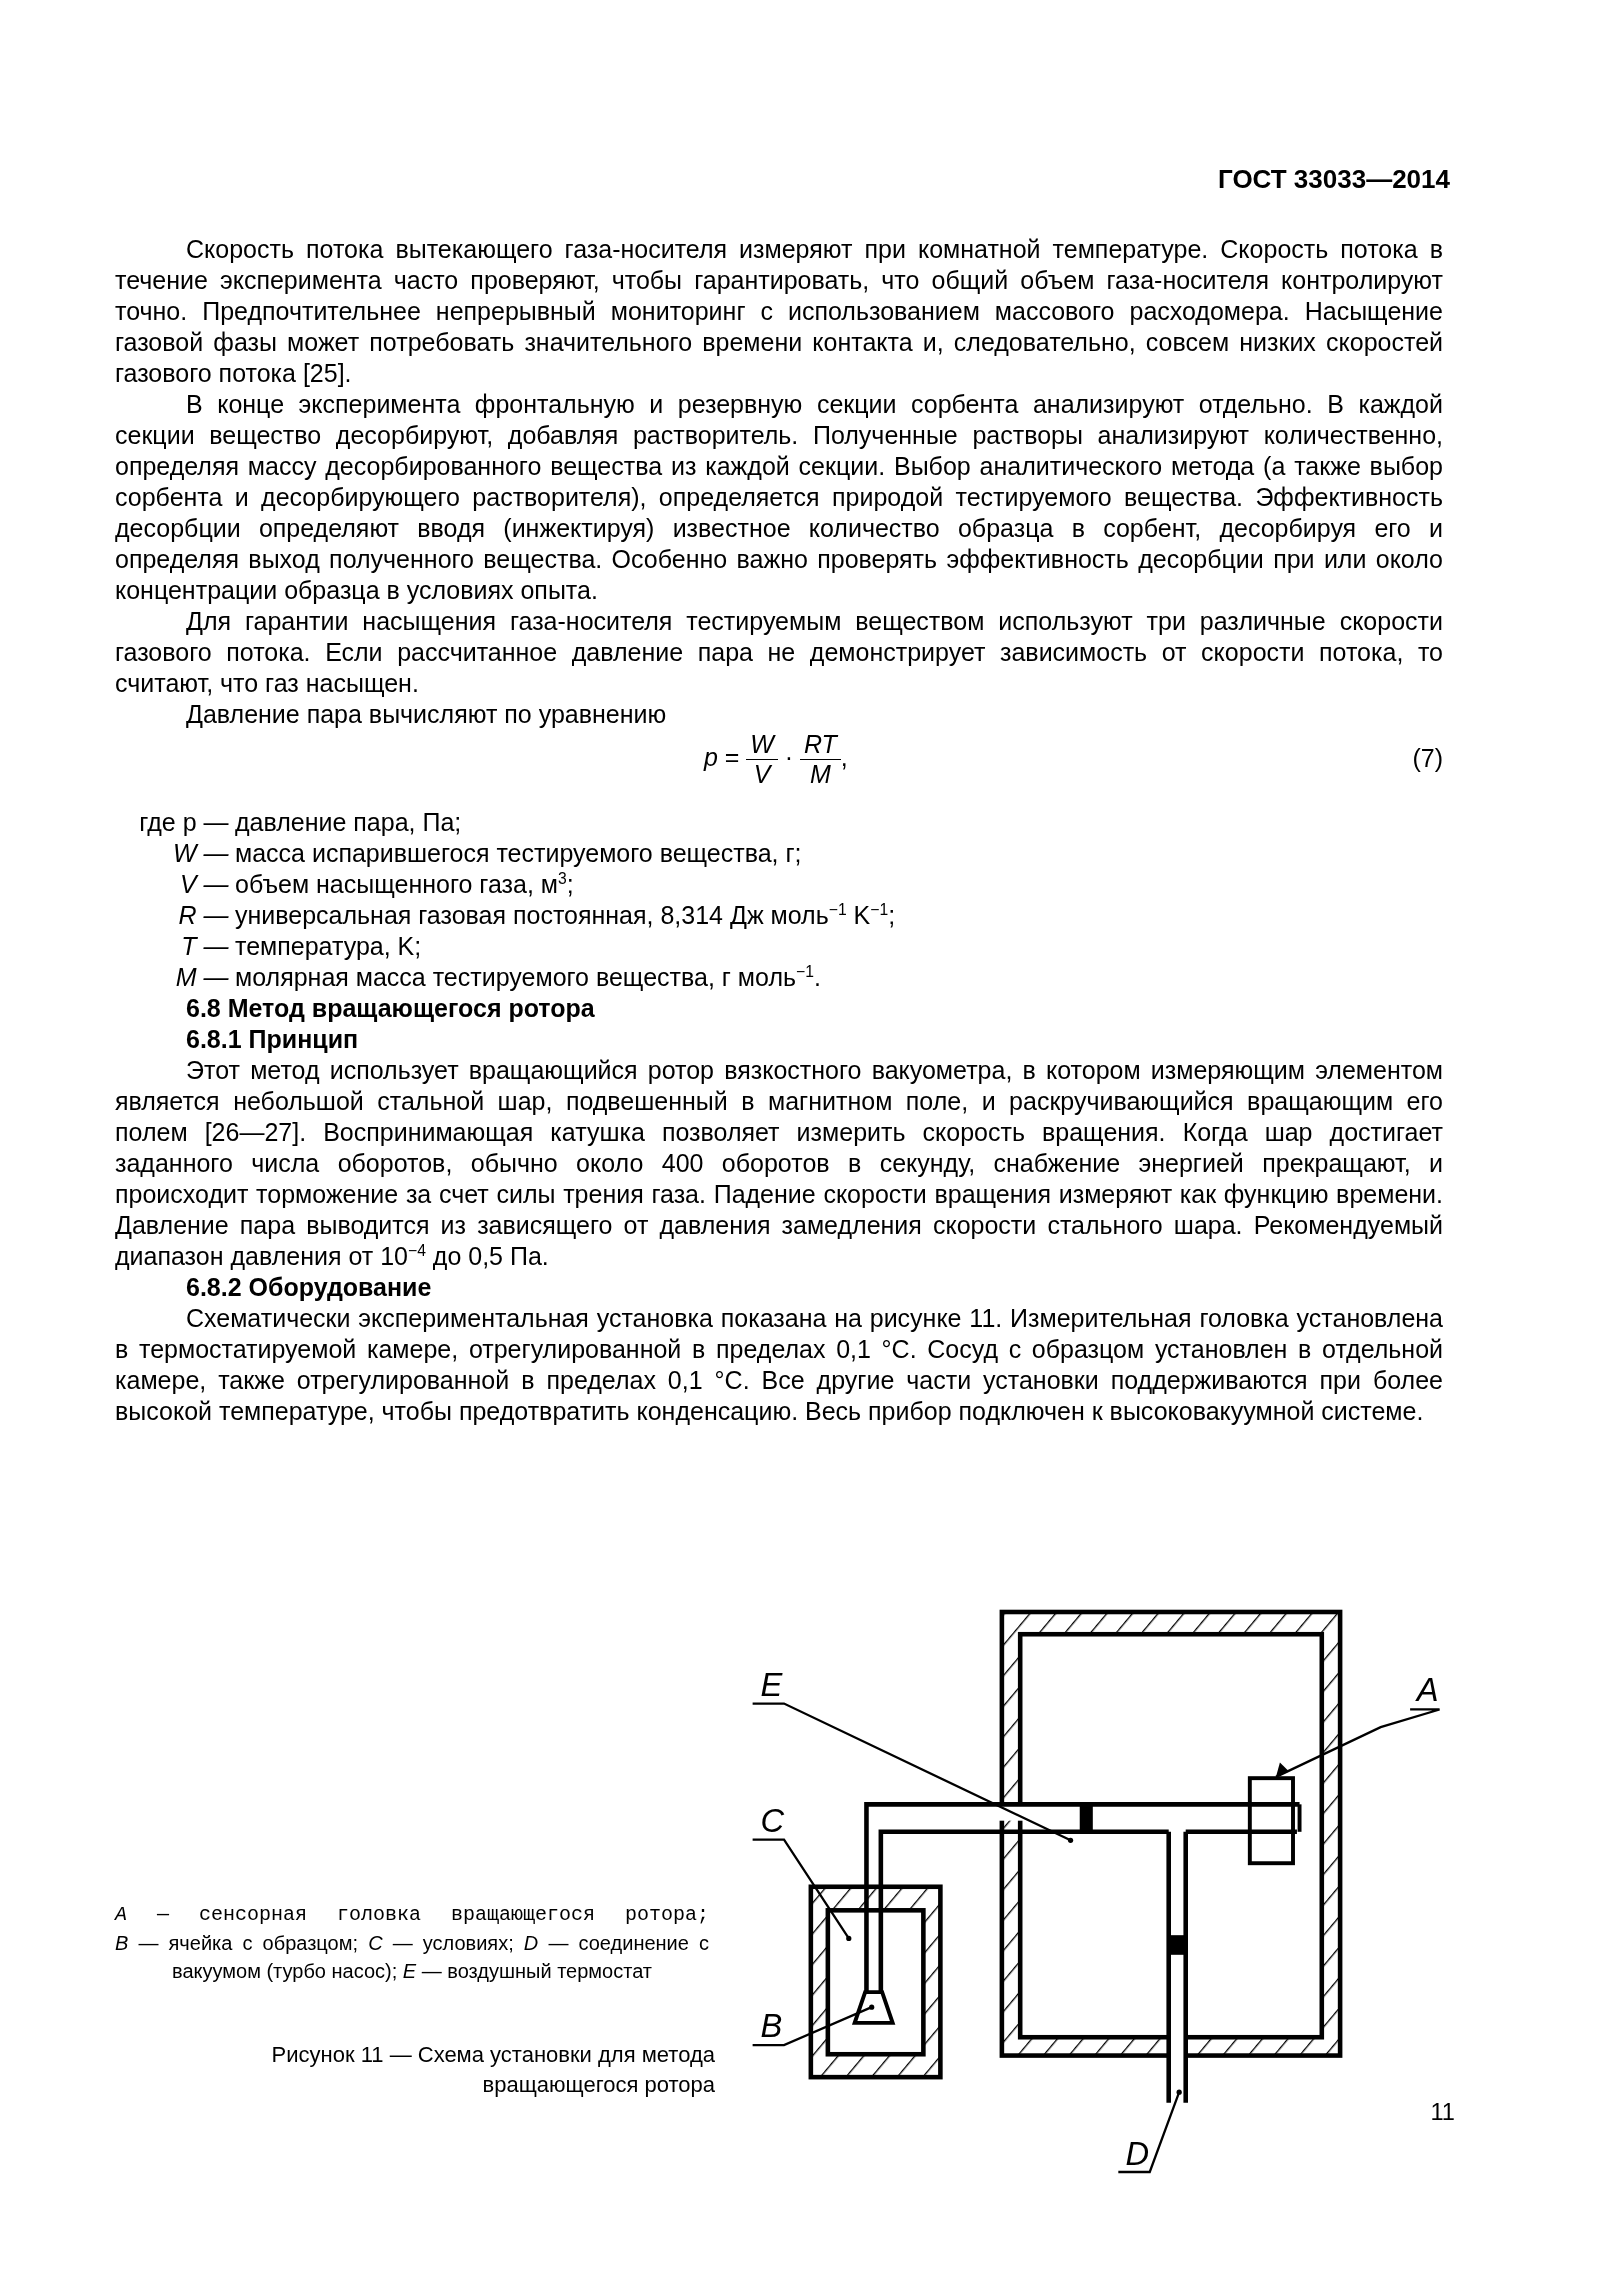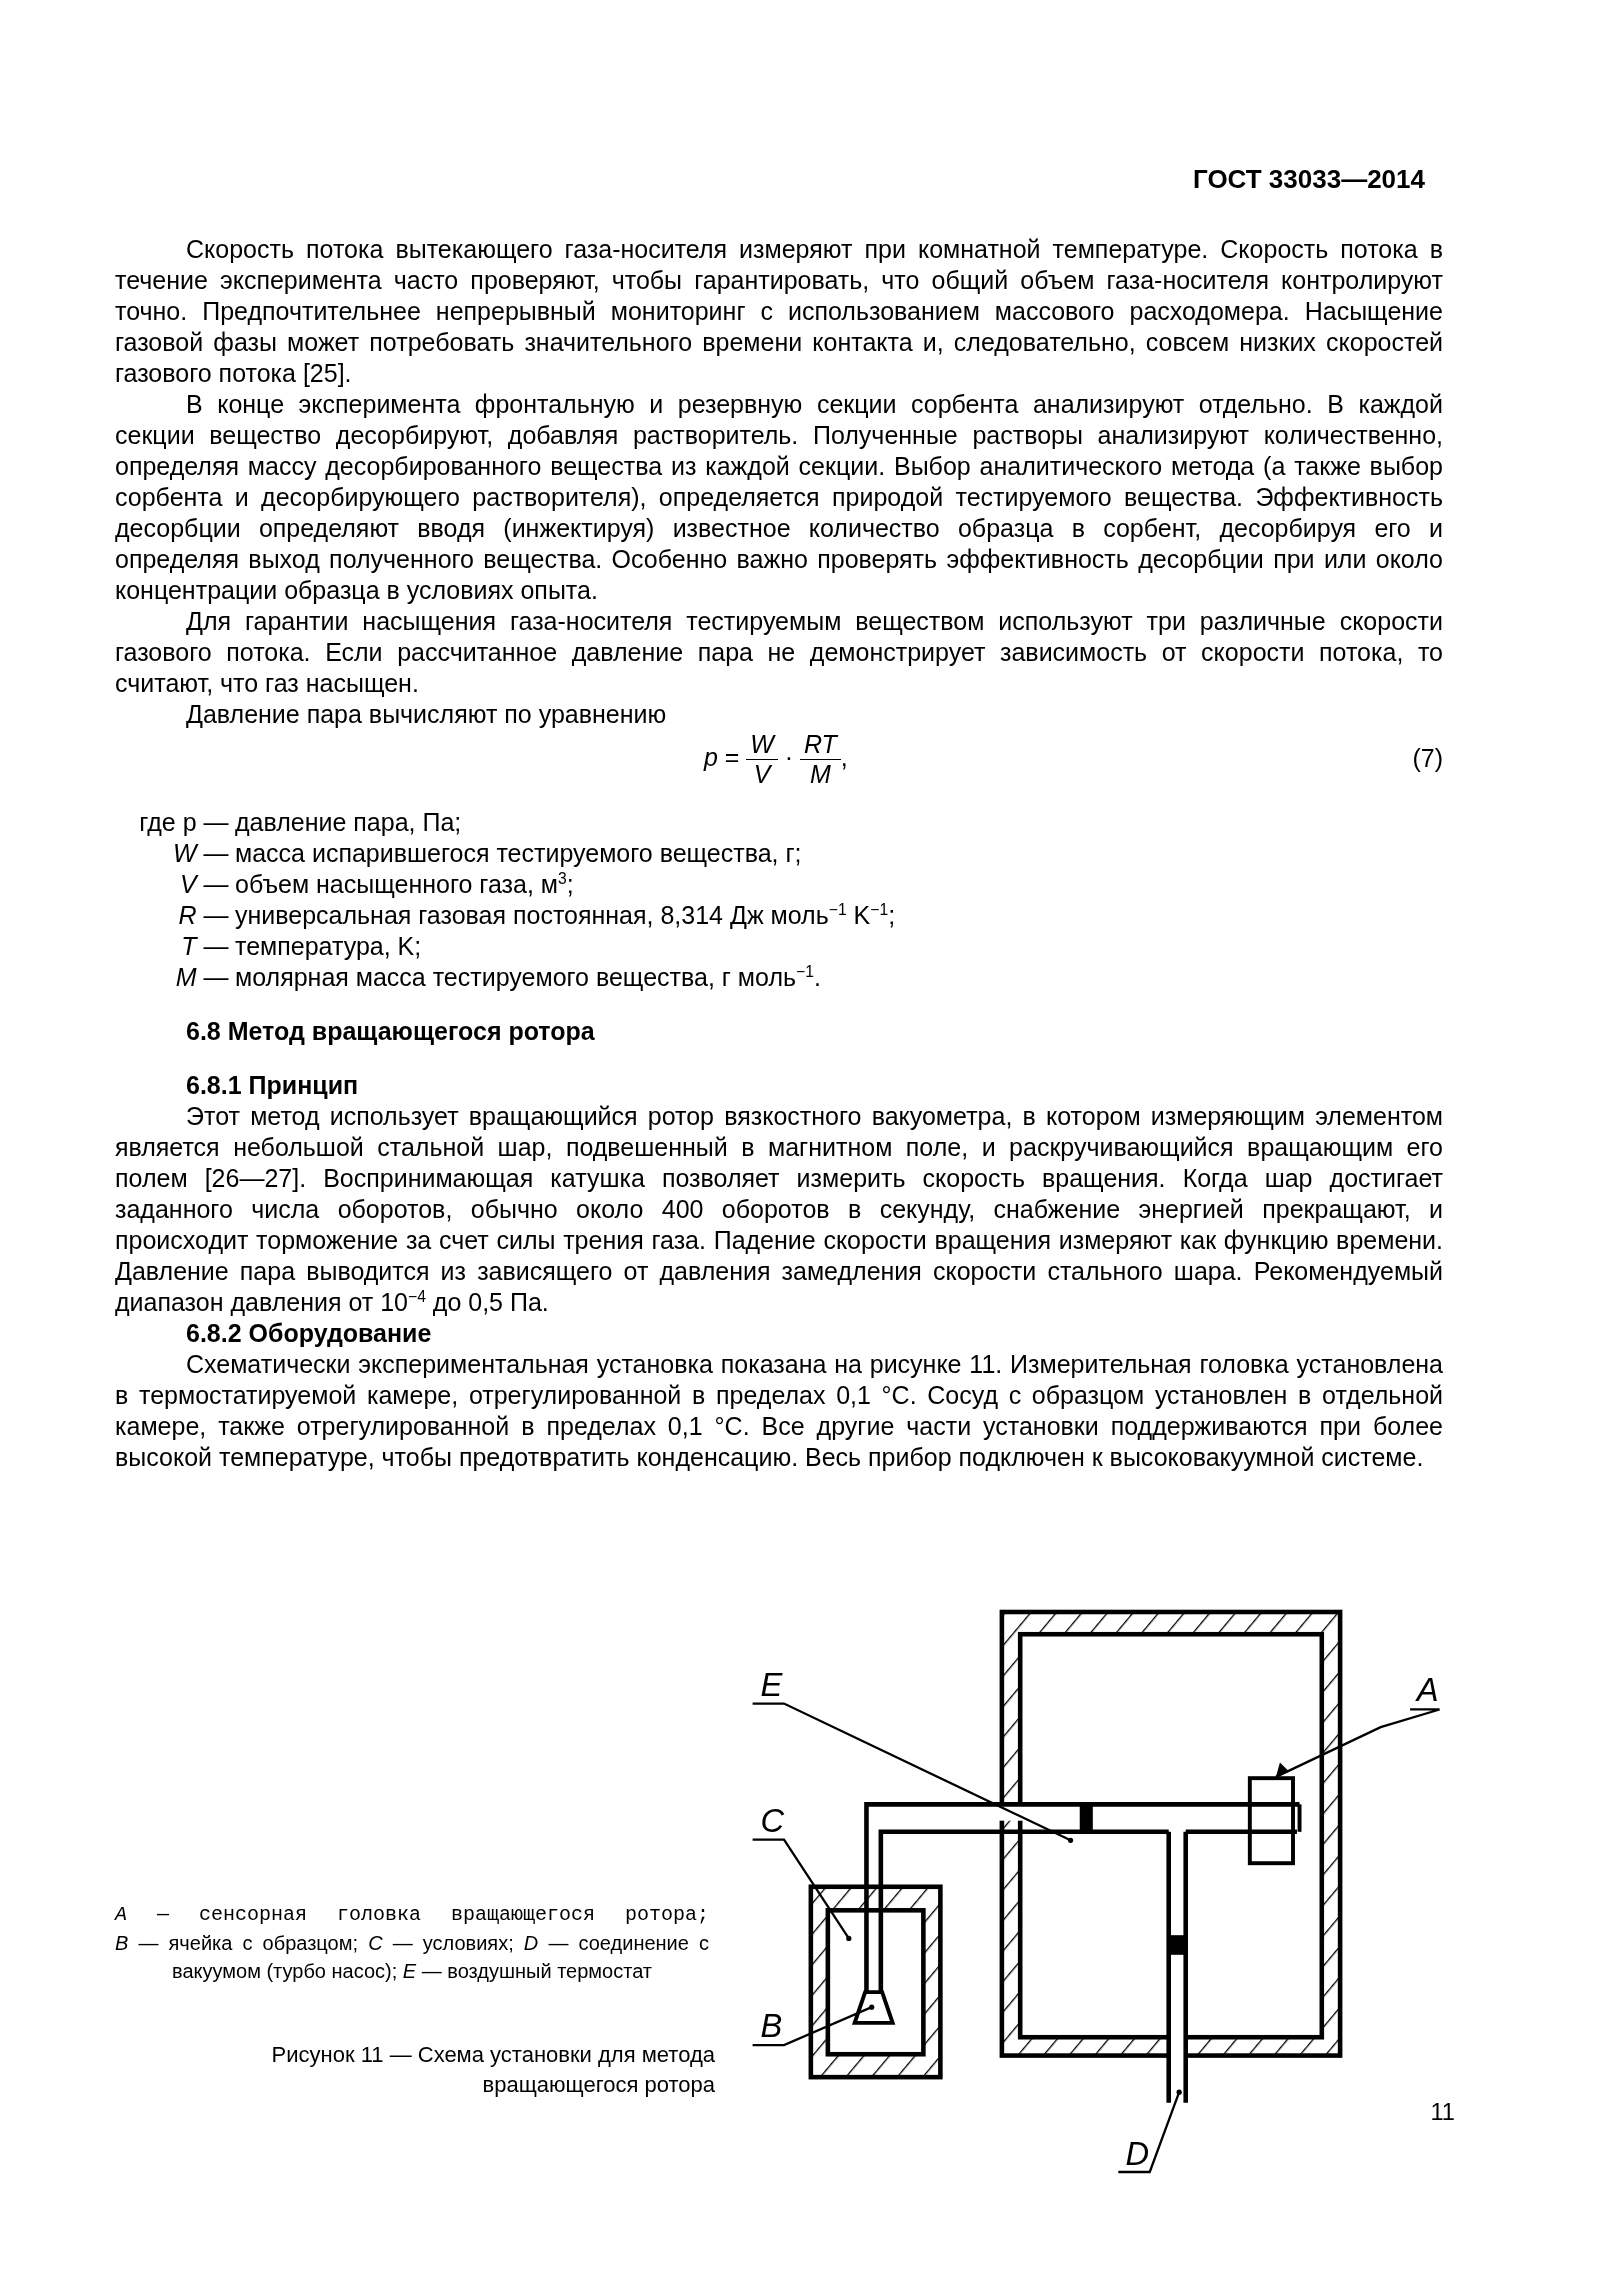--- a/index.html
+++ b/index.html
@@ -1,22 +1,22 @@
 <!DOCTYPE html>
 <html style="font-size:10.5px"><head>
 <meta charset="utf-8">
 <style>
   html, body { margin: 0; padding: 0; background: #ffffff; }
   body { width: 1623px; height: 2295px; position: relative; overflow: hidden;
          font-family: "Liberation Sans", sans-serif; color: #000; }
-  .hdr { position: absolute; right: 198px; top: 164px; font-weight: bold; font-size: 26px; }
+  .hdr { position: absolute; right: 173px; top: 164px; font-weight: bold; font-size: 26px; }
   .txt { position: absolute; left: 115px; width: 1328px; font-size: 25px; line-height: 31px; }
   .p { margin: 0; text-align: justify; text-indent: 71px; }
   .h { margin: 0; font-weight: bold; padding-left: 71px; }
-  .h.gap { margin-top: 23px; }
+  .h.gap { margin-top: 0; }
   .formula { position: relative; height: 77px; }
   .formula .eq { position: absolute; left: 589px; top: 0; height: 77px; font-size: 25px; }
   .formula .num { position: absolute; right: 0; top: 13px; font-size: 25px; }
   .frac { display: inline-block; vertical-align: middle; text-align: center; }
   .frac span { display: block; font-style: italic; padding: 0 3.9px; line-height: 29px; }
   .frac .top { border-bottom: 1.3px solid #000; }
   .it { font-style: italic; }
   .where { display: grid; grid-template-columns: 120px auto; }
   .where .sym { text-align: right; padding-right: 6.5px; white-space: nowrap; }
   sup { font-size: 15.7px; line-height: 0; vertical-align: 9.2px; }

